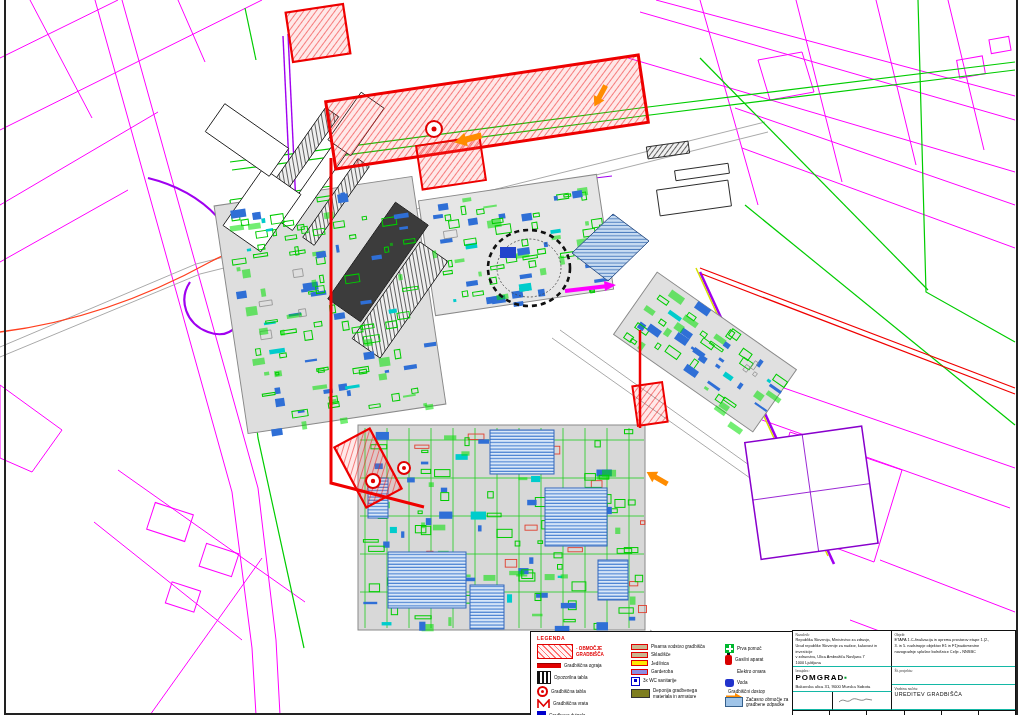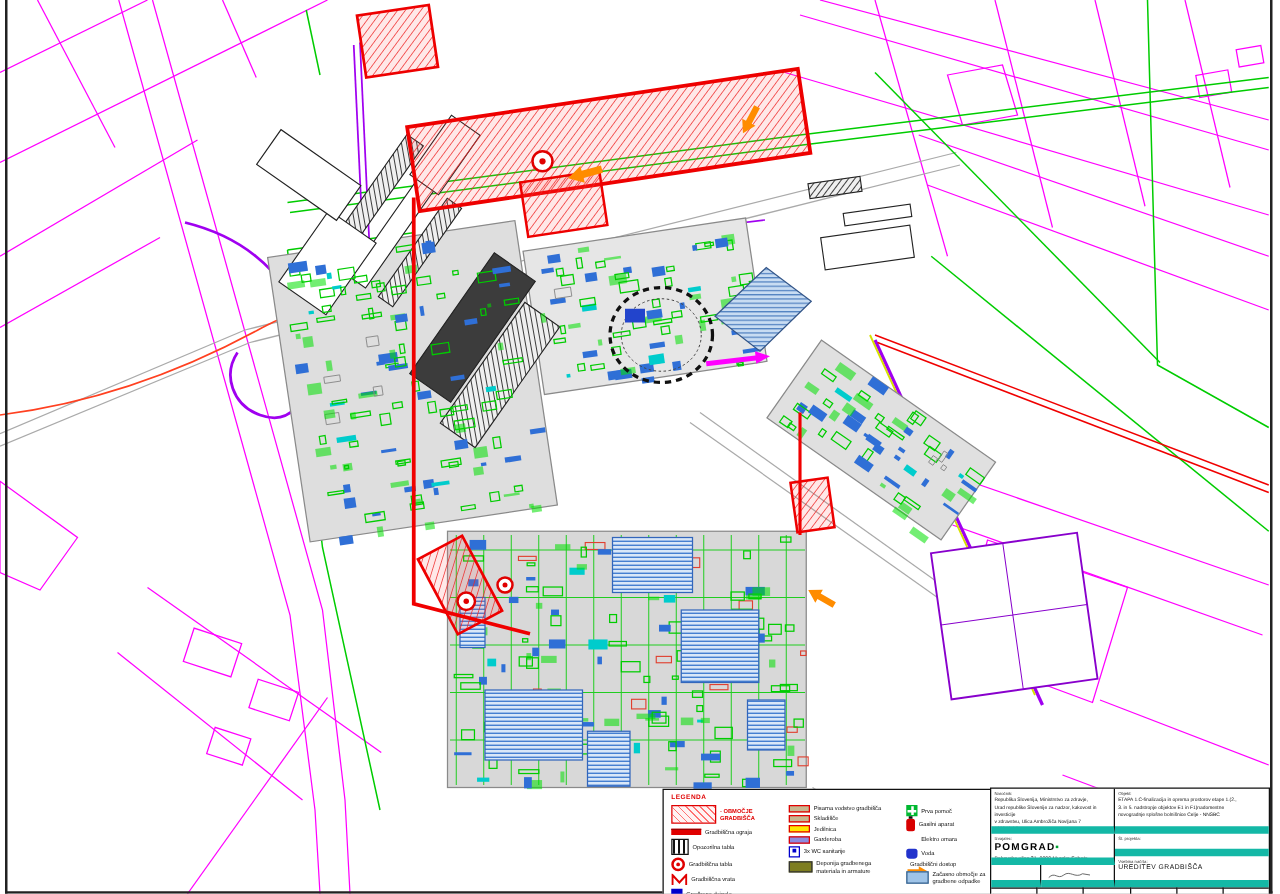--- a/index.html
+++ b/index.html
@@ -46,21 +46,21 @@
   .ic-first::after{content:"";position:absolute;left:1px;top:3.5px;width:7px;height:2px;background:#fff;}
   .ic-ext{width:7px;height:10px;background:#D80000;border-radius:2px;position:relative;}
   .ic-ext::before{content:"";position:absolute;left:2px;top:-2px;width:3px;height:2px;background:#111;}
   .ic-blank{width:9px;height:9px;}
   .ic-water{width:9px;height:8px;background:#2233CC;border-radius:2px 2px 3px 3px;}
   .ic-arrow{width:0;height:0;}
   .ic-temp{width:16px;height:8px;background:#9FC4E8;border:1px solid #35608C;}
   
   .tblock{position:absolute;left:792px;top:630px;width:222px;height:85px;background:#fff;
     border:1.5px solid #111;z-index:6;font-size:4.3px;line-height:1.3;}
-  .tb-cell{position:absolute;box-sizing:border-box;border-right:1px solid #111;border-bottom:6px solid #14b8a6;padding:1.5px 2.5px;overflow:hidden;}
+  .tb-cell{position:absolute;box-sizing:border-box;border-right:1px solid #111;border-bottom:1px solid #14b8a6;padding:1.5px 2.5px;overflow:hidden;}
   .tb-label{font-size:3.4px;color:#333;display:block;margin-bottom:.5px;}
   .tb-logo{font-weight:bold;font-size:8px;letter-spacing:1px;color:#000;}
   .tb-logo .dot{color:#00A030;}
   .tb-addr{font-size:4.2px;margin-top:.5px;}
   .tb-vsebina{font-size:5.4px;letter-spacing:.4px;margin-top:2px;}
   .tb-bottomrow{position:absolute;left:0;bottom:0;height:6px;width:100%;display:flex;}
   .tb-bottomrow div{flex:1;border-right:1px solid #111;border-top:1px solid #111;}
 </style>
 </head>
 <body>

